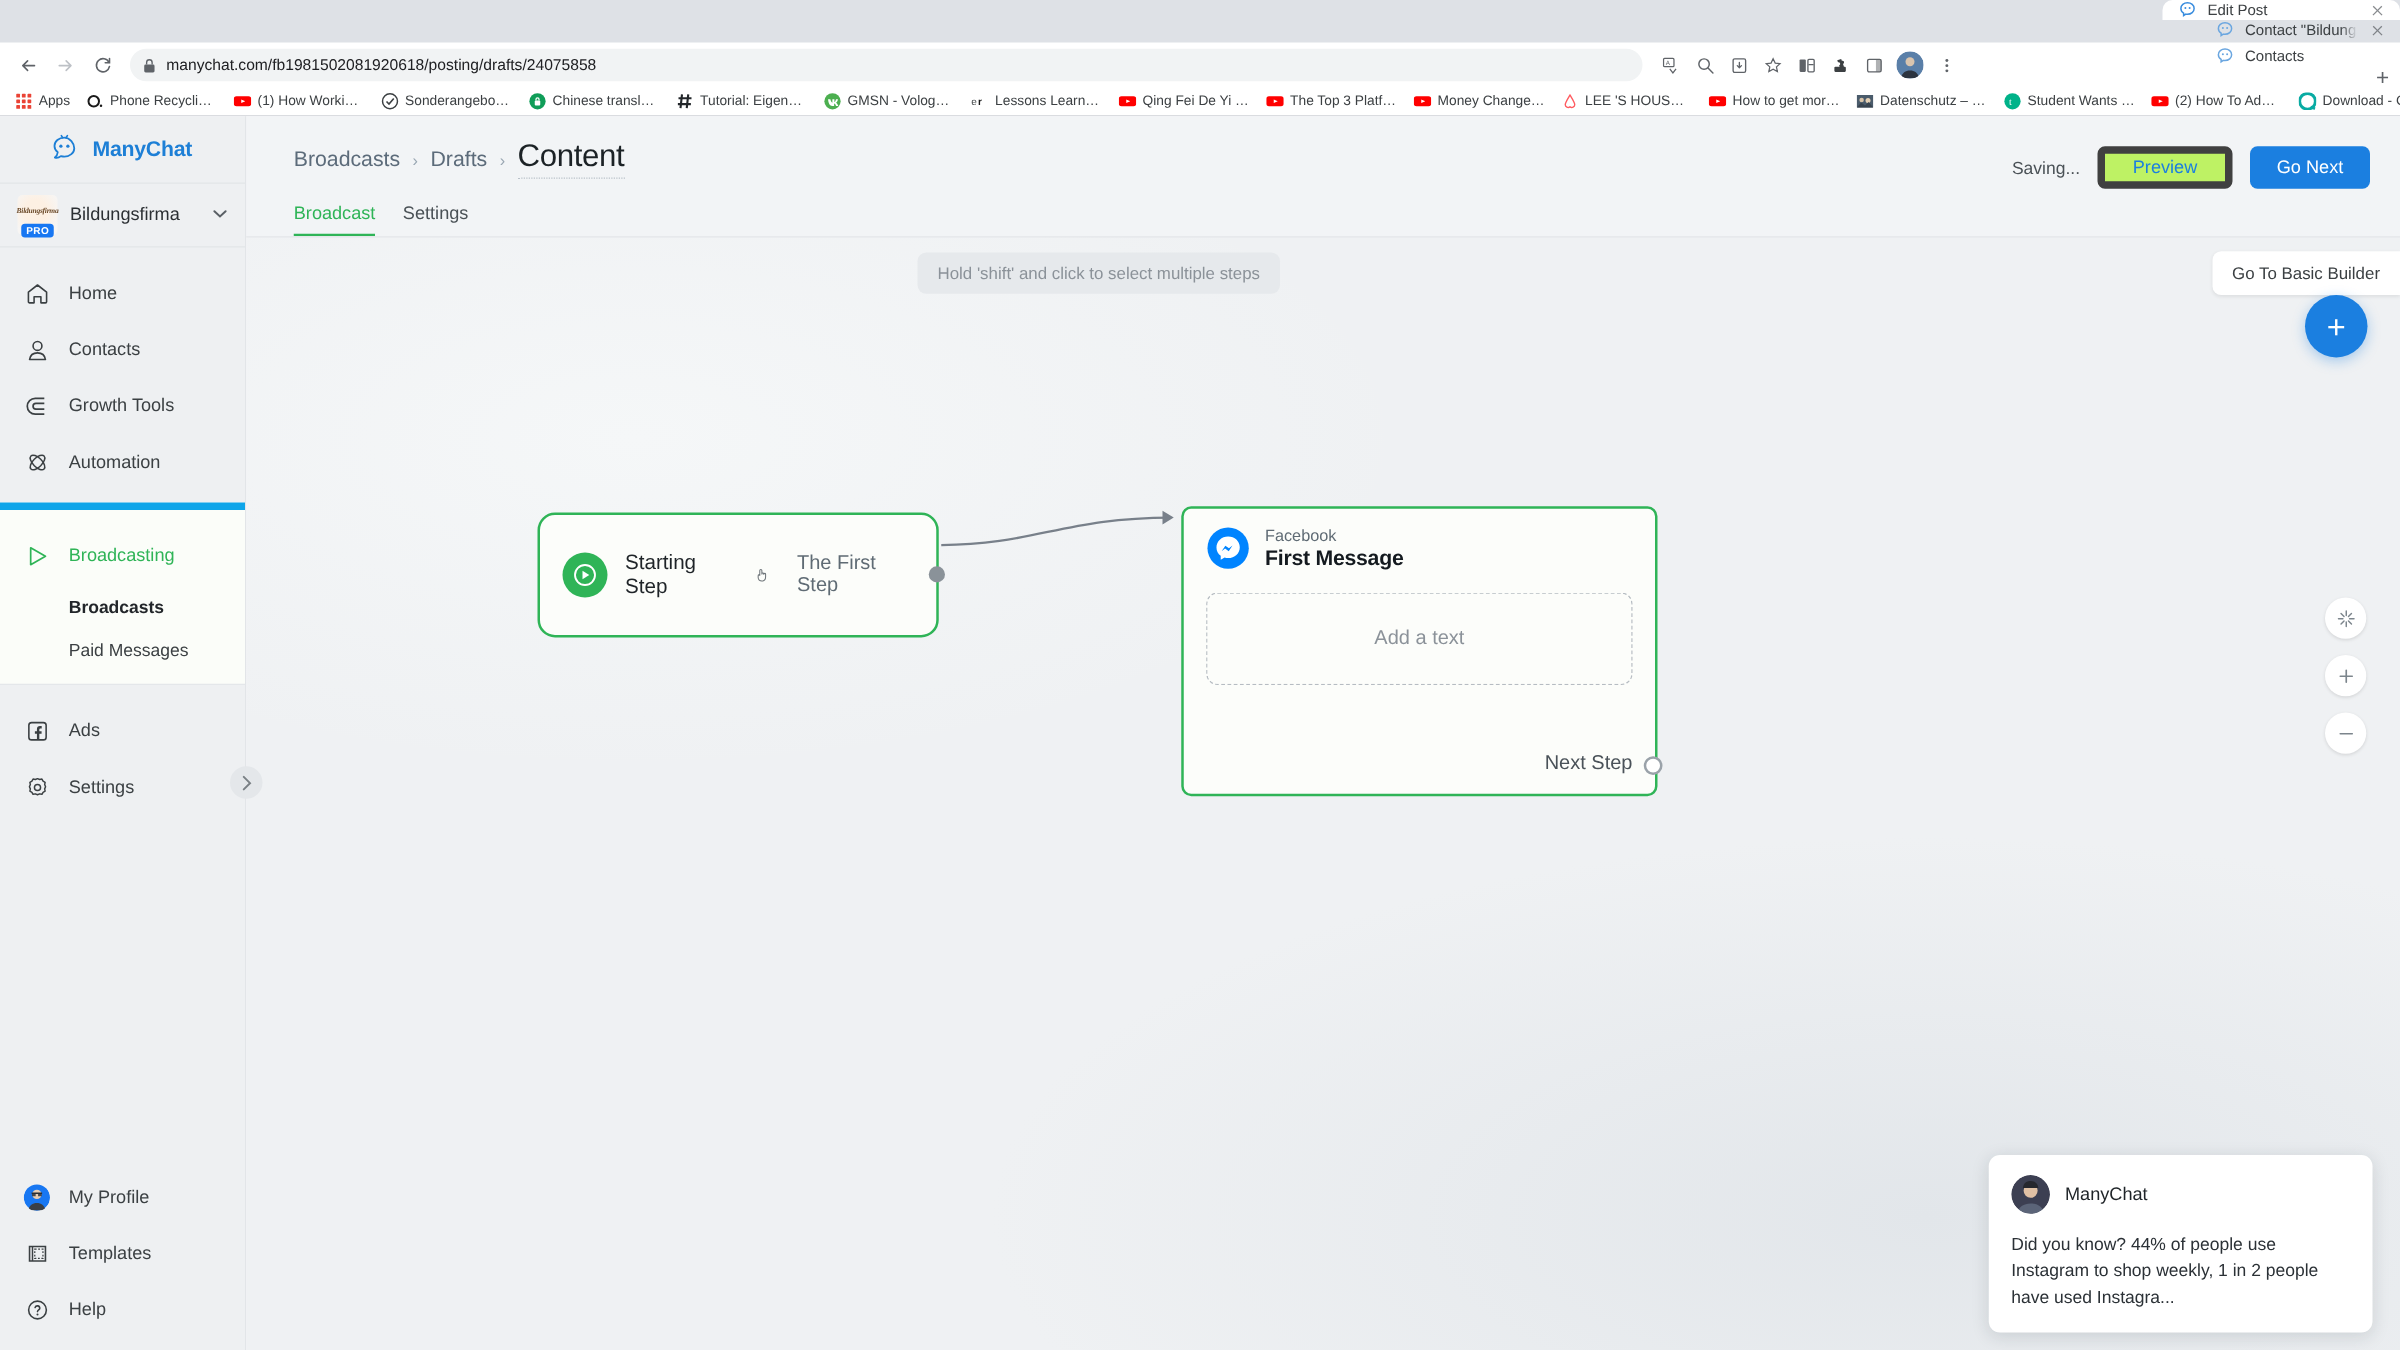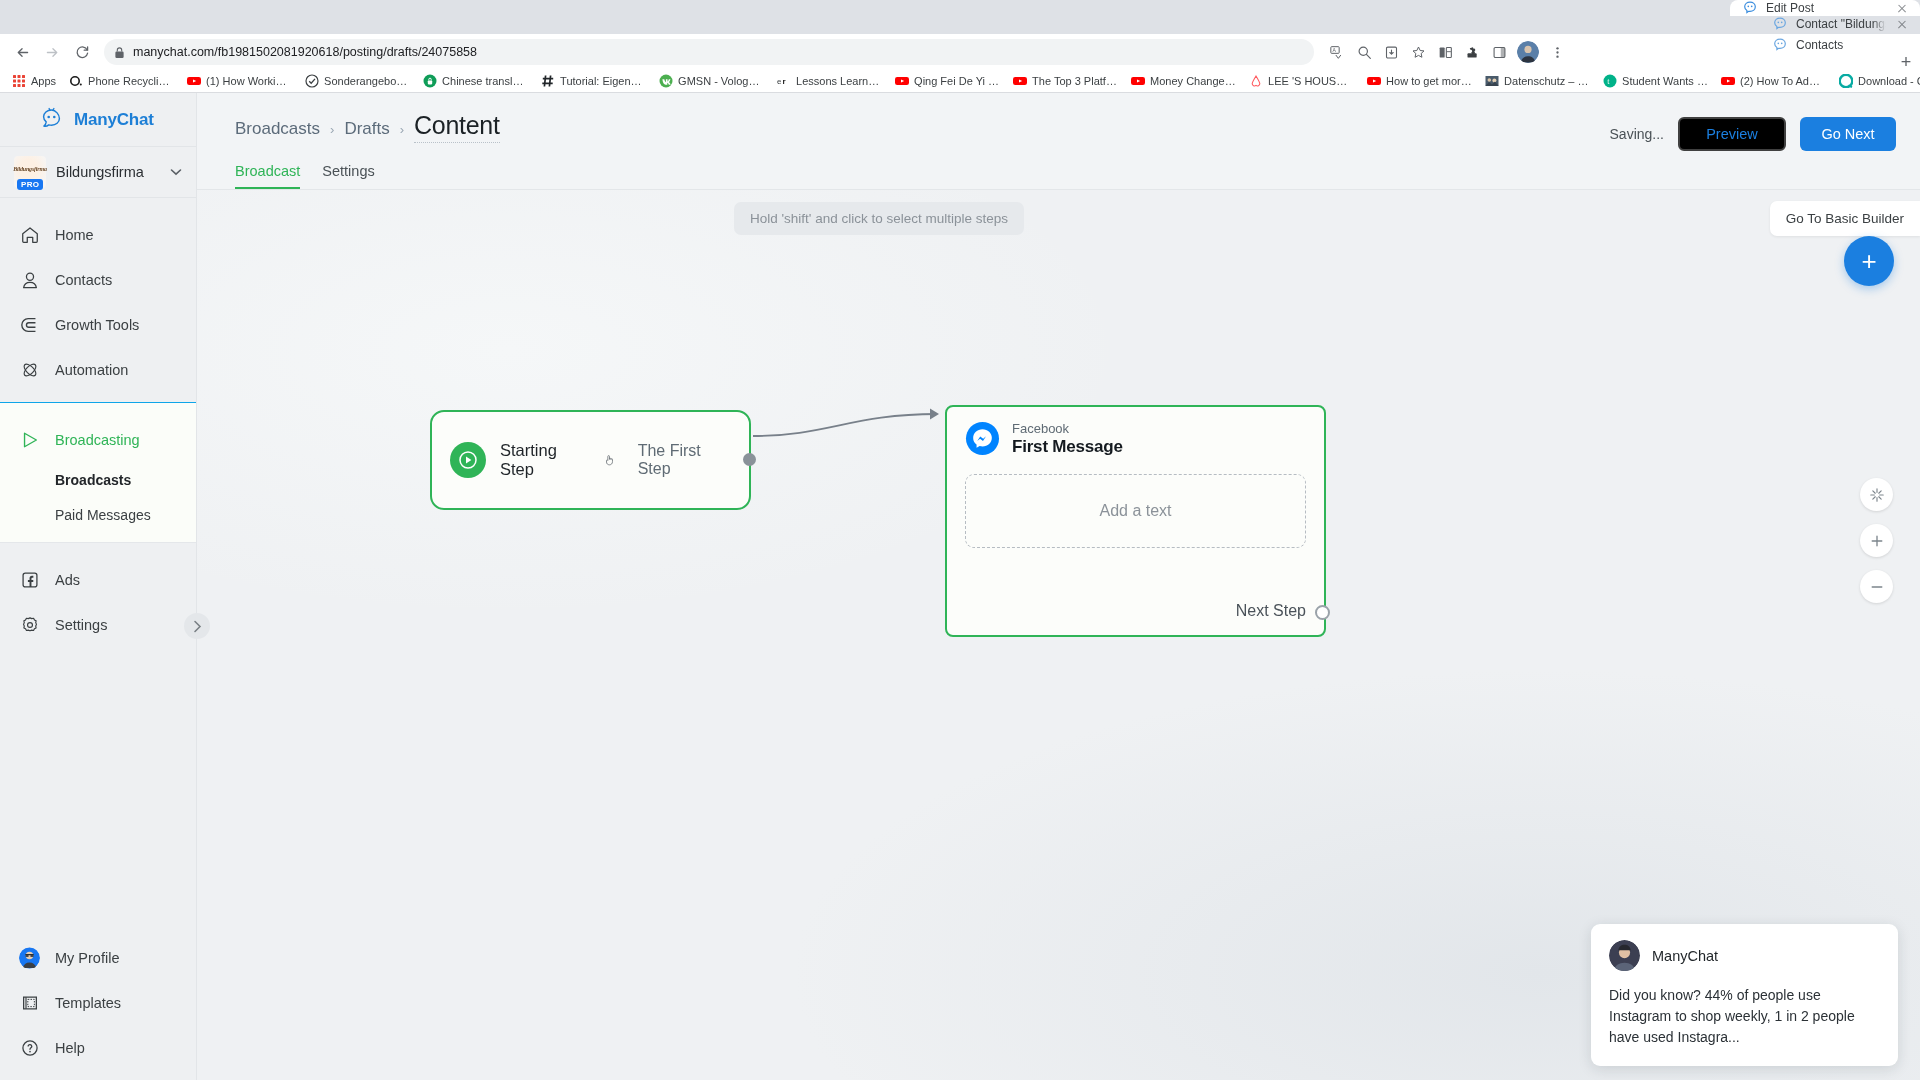--- a/index.html
+++ b/index.html
@@ -101,21 +101,21 @@
   }
   .ws-pro {
     position: absolute; left: 3px; bottom: -2px; background: #1877f2; color: #fff;
     font-size: 8px; font-weight: 700; letter-spacing: .3px;
     padding: 1px 4px 1.5px; border-radius: 3px;
   }
   .ws-name { flex: 1 1 auto; font-size: 14.5px; color: #2b2f33; }
   .ws-caret { color: #5a6066; font-size: 11px; }
 
   .nav-group { padding: 14px 0 10px; }
-  .nav-group.highlight { background: #fbfdf9; border-top: 1px solid #0ea5e9; border-bottom: 1px solid #e4e7ea; }
+  .nav-group.highlight { background: #fbfdf9; border-top: 6px solid #0ea5e9; border-bottom: 1px solid #e4e7ea; }
   .nav-item {
     height: 45px; display: flex; align-items: center; gap: 15px; padding-left: 19px;
     font-size: 14.5px; color: #3b4043;
   }
   .nav-ico { width: 21px; height: 21px; flex: 0 0 21px; display: flex; align-items: center; justify-content: center; }
   .nav-item.green { color: #2fb457; }
   .nav-sub { height: 35px; display: flex; align-items: center; padding-left: 55px; font-size: 14px; color: #3b4043; }
   .nav-sub.current { font-weight: 700; color: #22262a; }
   .sidebar-bottom { margin-top: auto; padding-bottom: 10px; }
   .avatar-sm { width: 22px; height: 22px; border-radius: 50%; overflow: hidden; display: block; }
@@ -138,21 +138,21 @@
   .crumb-current {
     font-size: 25px; color: #1c2226; font-weight: 400; letter-spacing: -0.3px;
     border-bottom: 1.5px dotted #b9c1c9; padding-bottom: 2px;
   }
   .head-right { margin-left: auto; display: flex; align-items: center; gap: 14px; padding-top: 6px; }
   .saving { font-size: 14px; color: #4a5156; }
   .btn {
     height: 34px; border-radius: 6px; font-size: 14.5px;
     display: flex; align-items: center; justify-content: center; padding: 0 20px;
   }
-  .btn-preview { background: #000000; color: #1b7fe0; border: 2px solid #404040; min-width: 108px; text-align: center; }
+  .btn-preview { background: #bef264; color: #1b7fe0; border: 6px solid #404040; min-width: 108px; text-align: center; }
   .btn-next { background: #1b7fe0; color: #fff; min-width: 96px; font-weight: 500; }
 
   .tabsrow { display: flex; gap: 22px; padding: 12px 0 0 38px; }
   .apptab { font-size: 14.5px; color: #4a5156; padding-bottom: 8px; }
   .apptab.active { color: #2fb457; border-bottom: 2.5px solid #2fb457; }
 
   
   .canvas {
     flex: 1 1 auto; position: relative; overflow: hidden;
     background:

